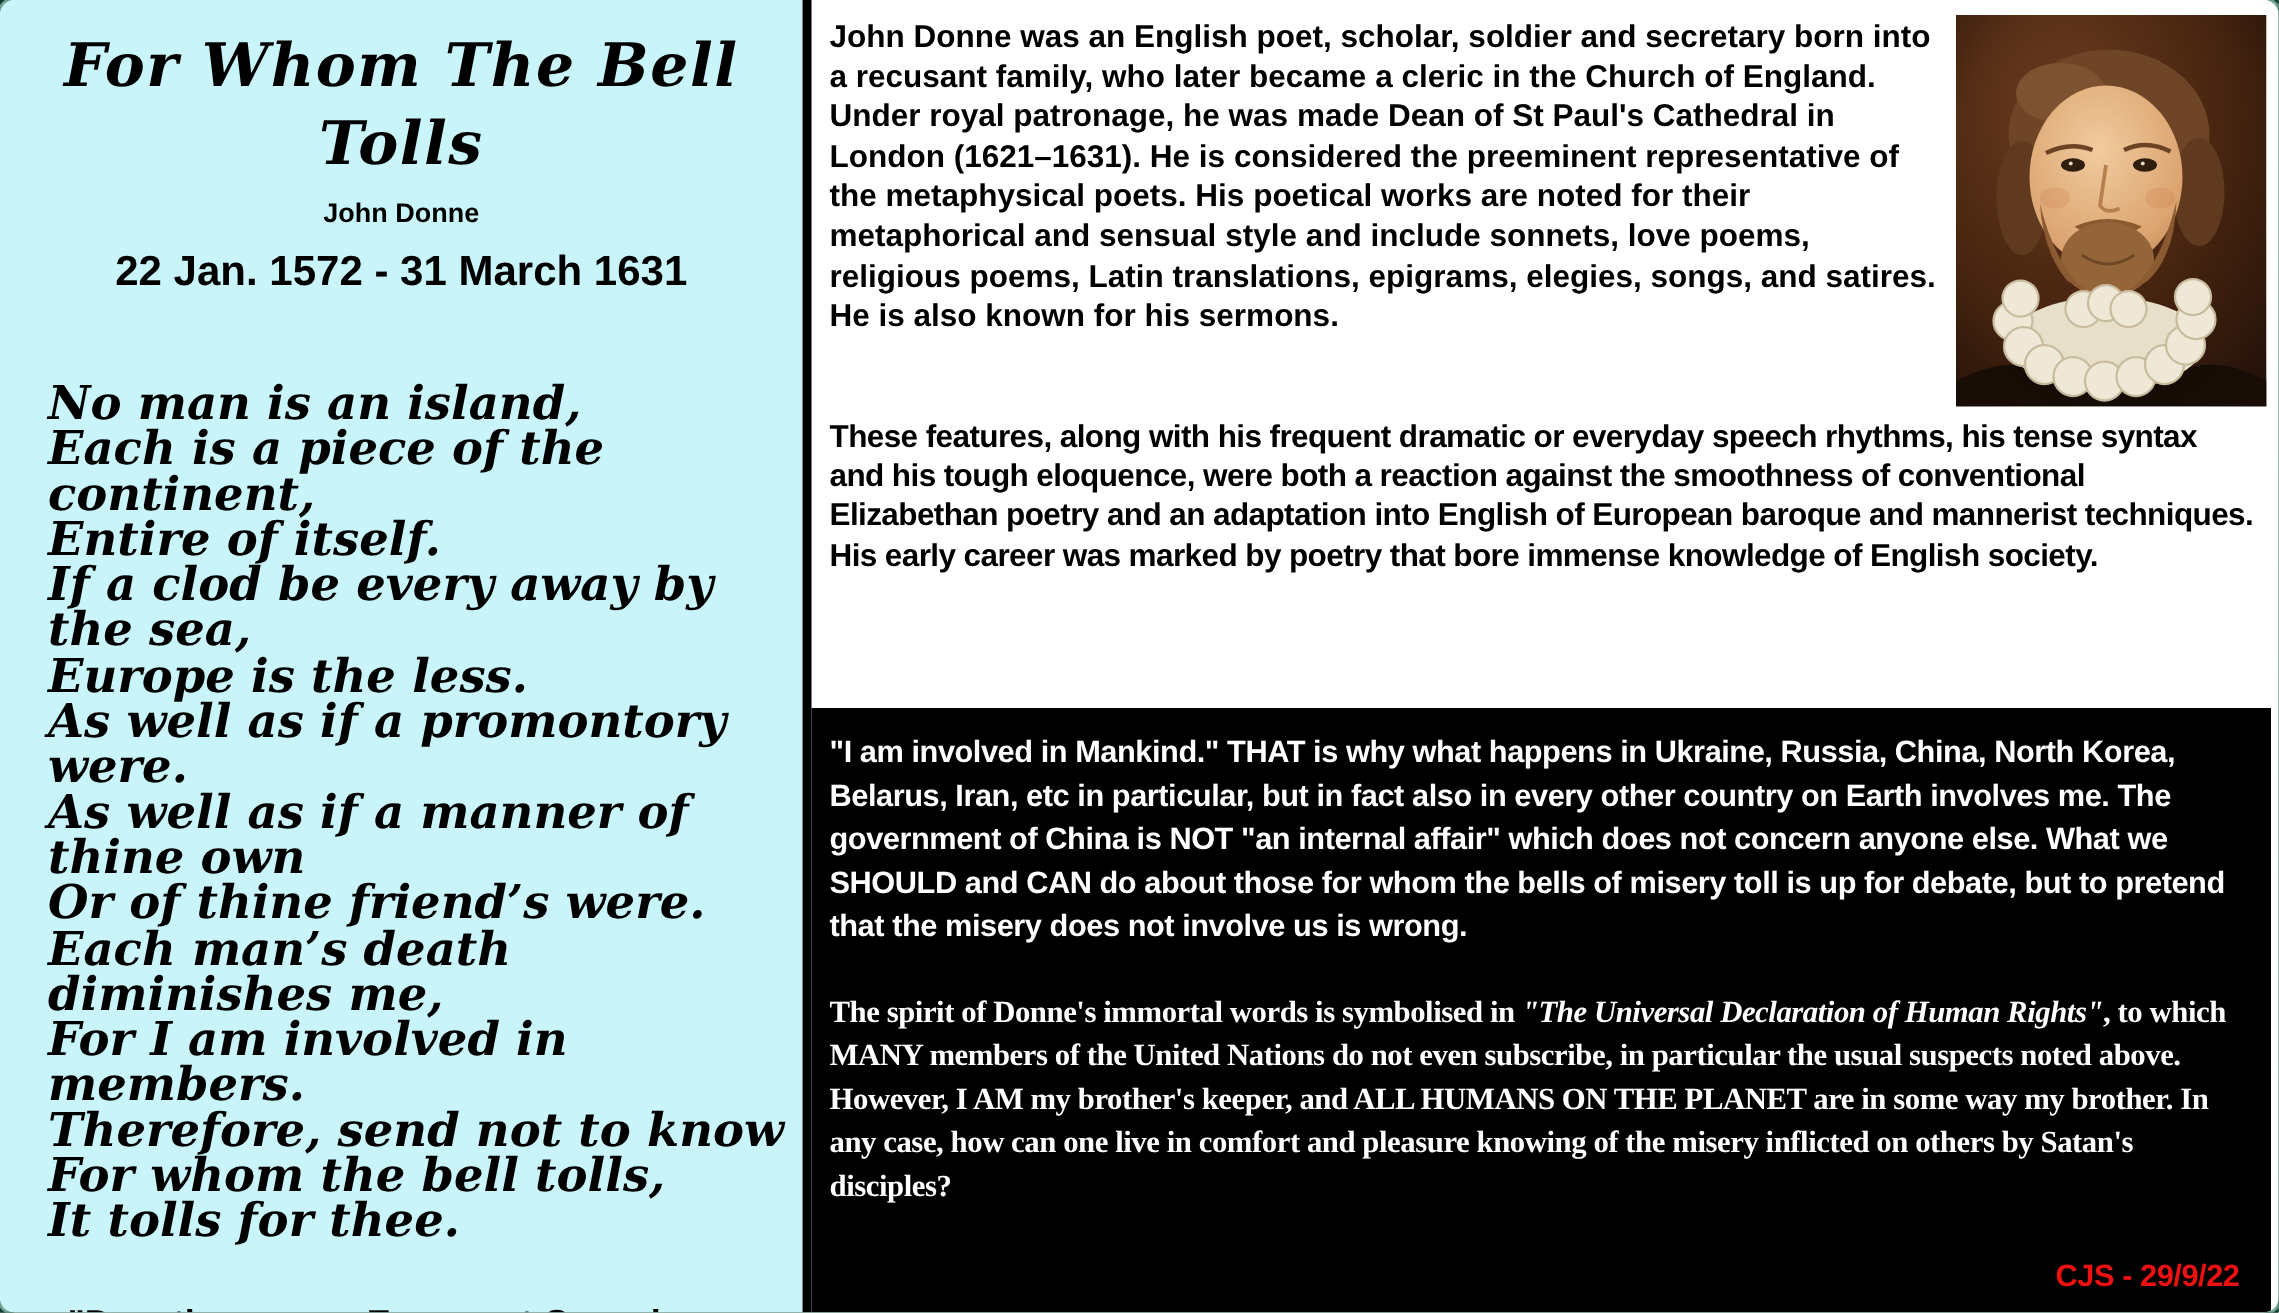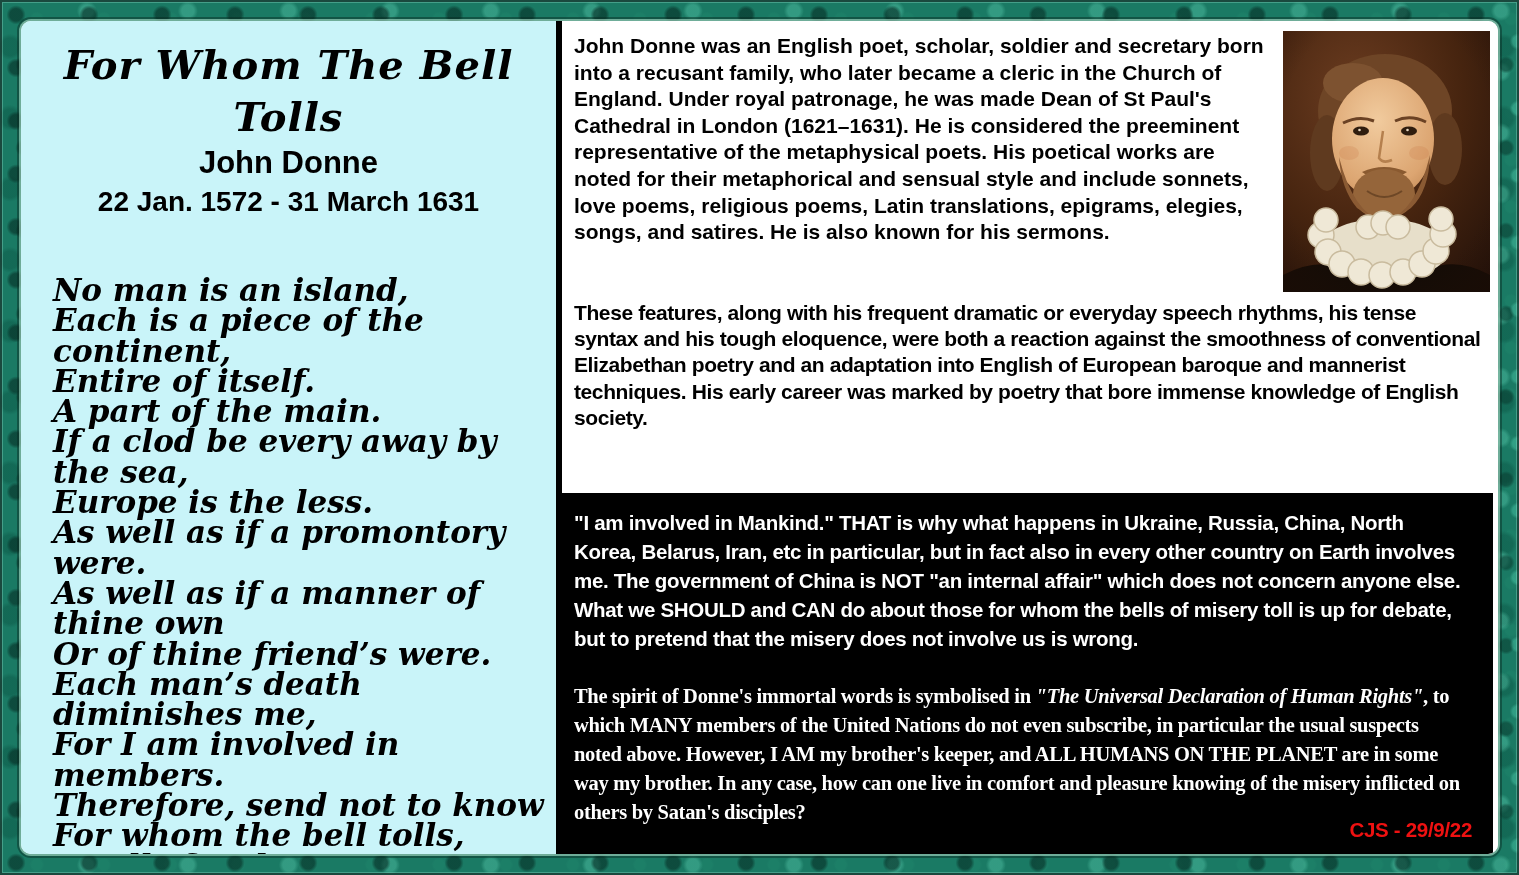--- a/index.html
+++ b/index.html
@@ -1,21 +1,21 @@
 <!DOCTYPE html>
 <html><head>
 <meta charset="utf-8">
 <style>
   * { margin:0; padding:0; box-sizing:border-box; }
   html,body { width:1519px; height:875px; }
   body { font-family:"Liberation Sans", sans-serif; background:#000; position:relative; overflow:hidden; }
 
   
   .frame {
-    position:absolute; inset:0; padding:21px;
+    position:absolute; inset:0; 
     background-color:#1a7a64;
     background-image:
       radial-gradient(circle at 22% 28%, rgba(6,44,36,0.60) 0 9%, rgba(6,44,36,0) 14%),
       radial-gradient(circle at 68% 62%, rgba(84,214,182,0.38) 0 7%, rgba(84,214,182,0) 11%),
       radial-gradient(circle at 42% 78%, rgba(8,58,46,0.55) 0 8%, rgba(8,58,46,0) 12%),
       radial-gradient(circle at 86% 18%, rgba(110,230,198,0.30) 0 6%, rgba(110,230,198,0) 10%),
       radial-gradient(circle at 12% 66%, rgba(16,96,78,0.65) 0 10%, rgba(16,96,78,0) 15%),
       radial-gradient(circle at 55% 40%, rgba(30,130,105,0.6) 0 11%, rgba(30,130,105,0) 16%);
     background-size: 73px 53px, 91px 67px, 57px 83px, 101px 61px, 83px 71px, 67px 47px;
     box-shadow: inset 0 0 0 2px rgba(4,28,22,0.65), inset 0 0 0 3px rgba(150,230,205,0.35);
@@ -29,21 +29,21 @@
 
   
   .left-panel {
     width:535px; flex:none; background:#c9f4f9; color:#000;
     padding:18px 10px 0 10px; overflow:hidden;
   }
   .lp-title {
     font-family:"DejaVu Serif", serif; font-style:italic; font-weight:bold;
     font-size:40px; line-height:52px; text-align:center; letter-spacing:1px;
   }
-  .lp-author { font-size:31px; line-height:36px; font-weight:bold; text-align:center; margin-top:2px; }
+  .lp-author { font-size:18px; line-height:36px; font-weight:bold; text-align:center; margin-top:2px; }
   .lp-dates  { font-size:28px; line-height:38px; font-weight:bold; text-align:center; margin-top:2px; }
   .poem {
     margin:54px 0 0 22px;
     font-family:"DejaVu Serif", serif; font-style:italic; font-weight:bold;
     font-size:31px; line-height:30.3px;
   }
   .lp-source  { margin-top:38px; font-size:24px; line-height:29px; font-weight:bold; text-align:center; }
 
   
   .right-panel { flex:1; background:#fff; border-left:6px solid #000; display:flex; flex-direction:column;gap:44px; }
@@ -72,21 +72,20 @@
 
     <div class="left-panel">
       <div class="lp-title">For Whom The Bell Tolls</div>
       <div class="lp-author">John Donne</div>
       <div class="lp-dates">22 Jan. 1572 - 31 March 1631</div>
 
       <div class="poem">
         <div>No man is an island,</div>
         <div>Each is a piece of the continent,</div>
         <div>Entire of itself.</div>
-        <div>A part of the main.</div>
         <div>If a clod be every away by the sea,</div>
         <div>Europe is the less.</div>
         <div>As well as if a promontory were.</div>
         <div>As well as if a manner of thine own</div>
         <div>Or of thine friend’s were.</div>
         <div>Each man’s death diminishes me,</div>
         <div>For I am involved in members.</div>
         <div>Therefore, send not to know</div>
         <div>For whom the bell tolls,</div>
         <div>It tolls for thee.</div>

